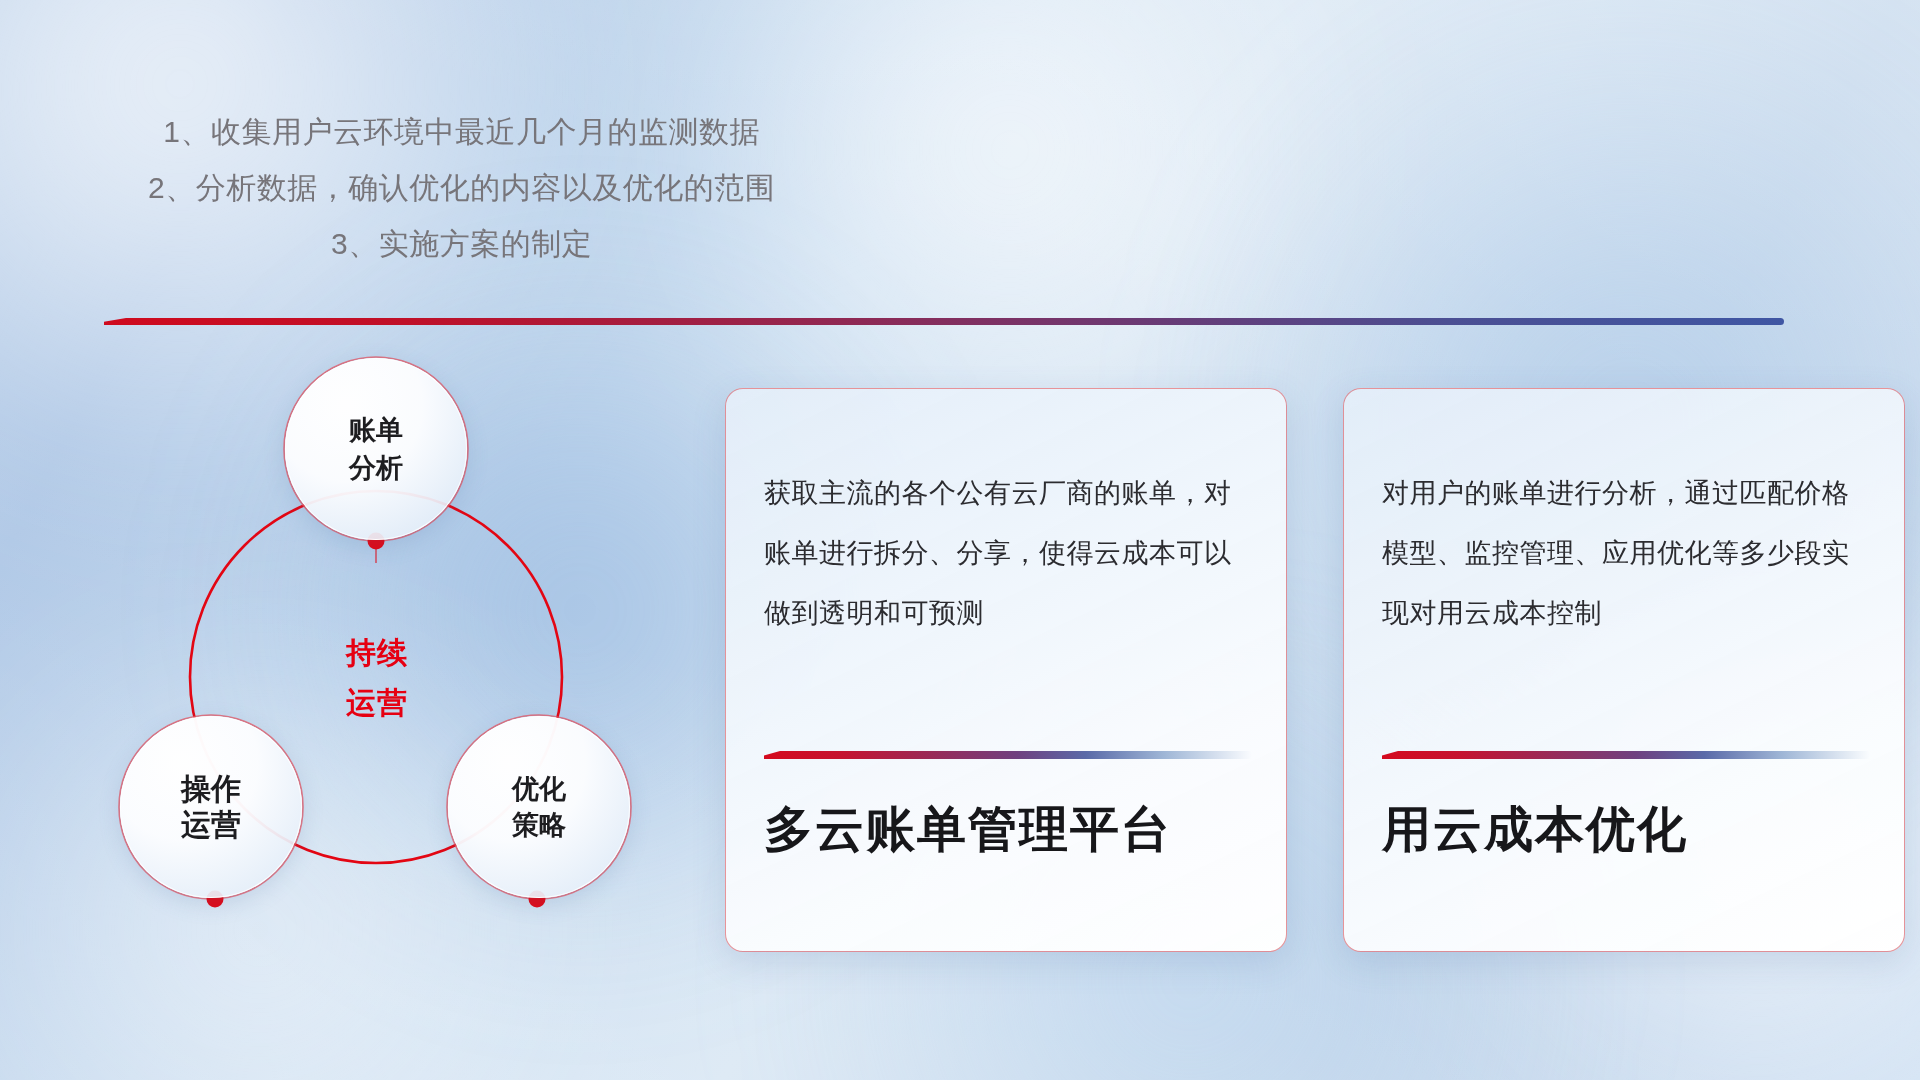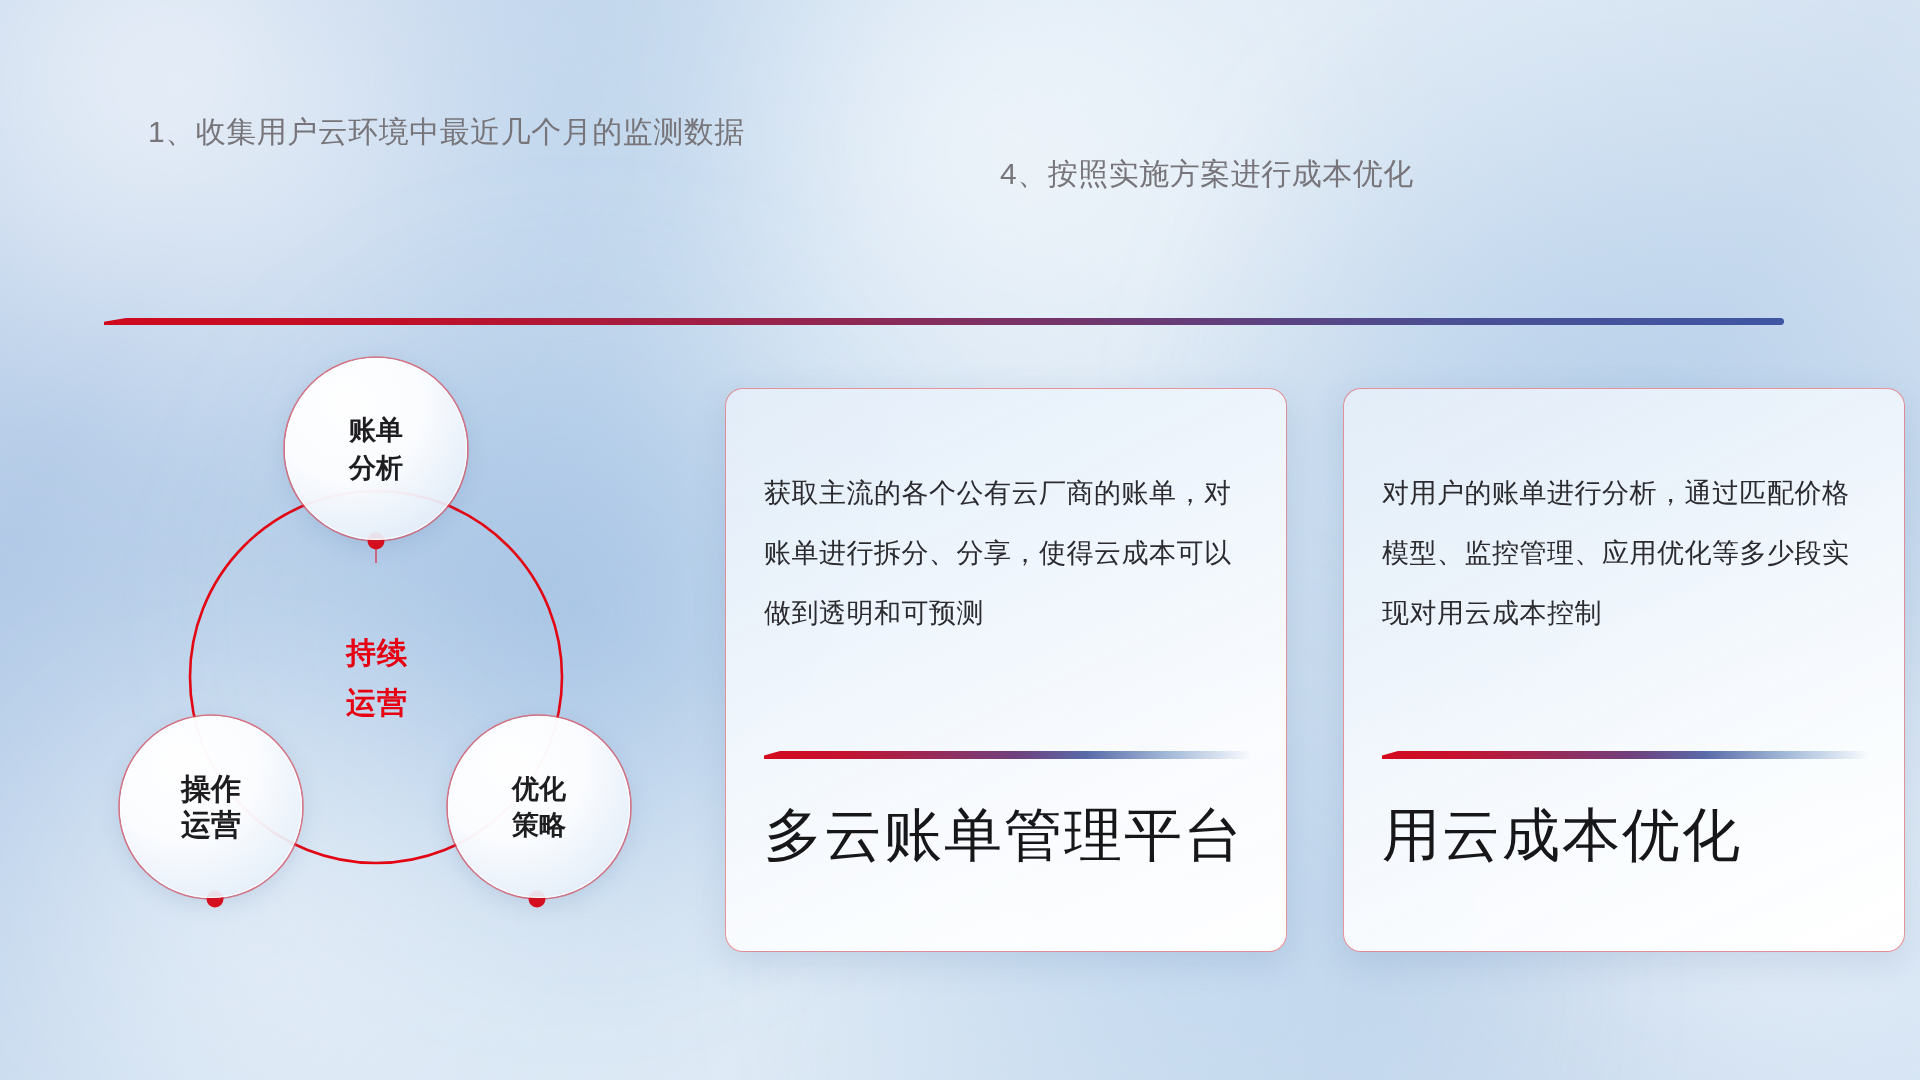--- a/index.html
+++ b/index.html
@@ -102,44 +102,45 @@
     color:#2c2c30;font-size:27px;line-height:60px;letter-spacing:.5px;
   }
   .card-divider{
     position:absolute;left:38px;right:34px;top:362px;height:8px;
     background:linear-gradient(90deg,#d40a1e 0%,#c51330 16%,#9a2a57 34%,#6f4180 52%,#5a6aa8 66%,#9fb6d6 82%,rgba(225,234,245,0) 100%);
     clip-path:polygon(0 55%, 16px 0, 100% 0, 100% 100%, 0 100%);
     border-radius:0 3px 3px 0;
   }
   .card-title{
     position:absolute;left:38px;right:24px;top:408px;
-    color:#17171a;font-weight:normal;font-size:58px;letter-spacing:2px;white-space:nowrap;
+    color:#17171a;font-weight:bold;font-size:49px;letter-spacing:2px;white-space:nowrap;
   }
 </style>
 </head>
 <body>
 
 <div id="stage">
 
   <div class="bg-base"></div>
   <div class="bg-blob blob-a"></div>
   <div class="bg-blob blob-b"></div>
   <div class="bg-blob blob-c"></div>
   <div class="bg-blob blob-d"></div>
   <div class="bg-blob blob-e"></div>
   <div class="bg-blob blob-f"></div>
   <div class="bg-blob blob-g"></div>
   <div class="bg-sheen"></div>
 
   <div class="steps">
     <div class="steps-col col-left">
       <div class="step-line">1、收集用户云环境中最近几个月的监测数据</div>
+      <div class="step-line">2、分析数据，确认优化的内容以及优化的范围</div>
+      <div class="step-line">3、实施方案的制定</div>
     </div>
     <div class="steps-col col-right">
-      <div class="step-line">4、按照实施方案进行成本优化</div>
     </div>
   </div>
 
   <div class="top-rule"></div>
 
   <div class="venn">
     <svg width="550" height="600" viewBox="0 0 550 600">
 
       <circle cx="280" cy="325" r="186" fill="none" stroke="#e30613" stroke-width="2.6"></circle>
 

